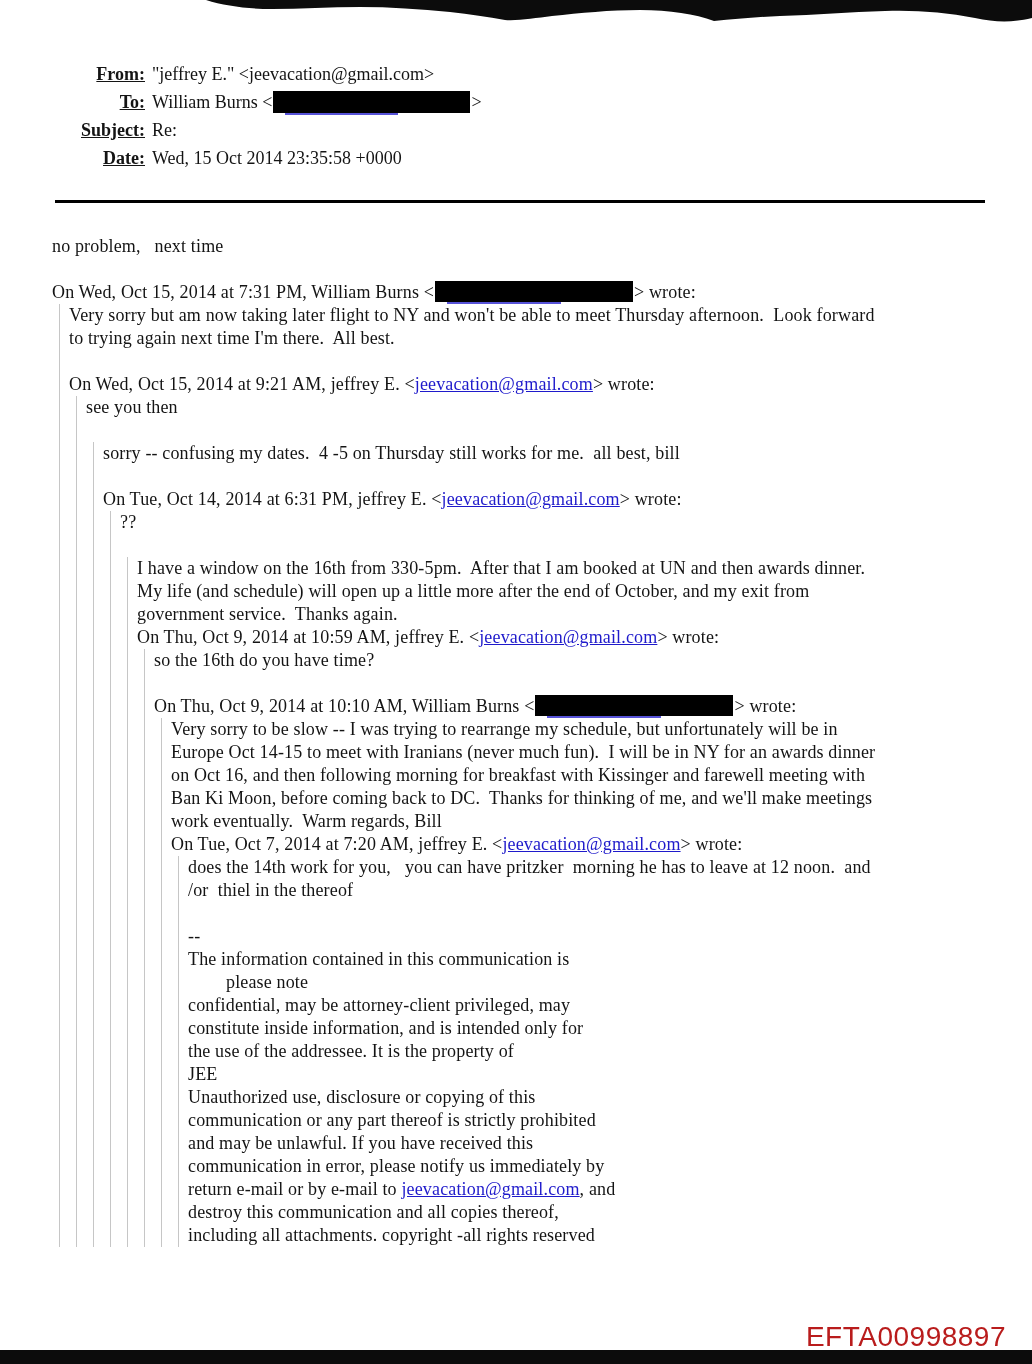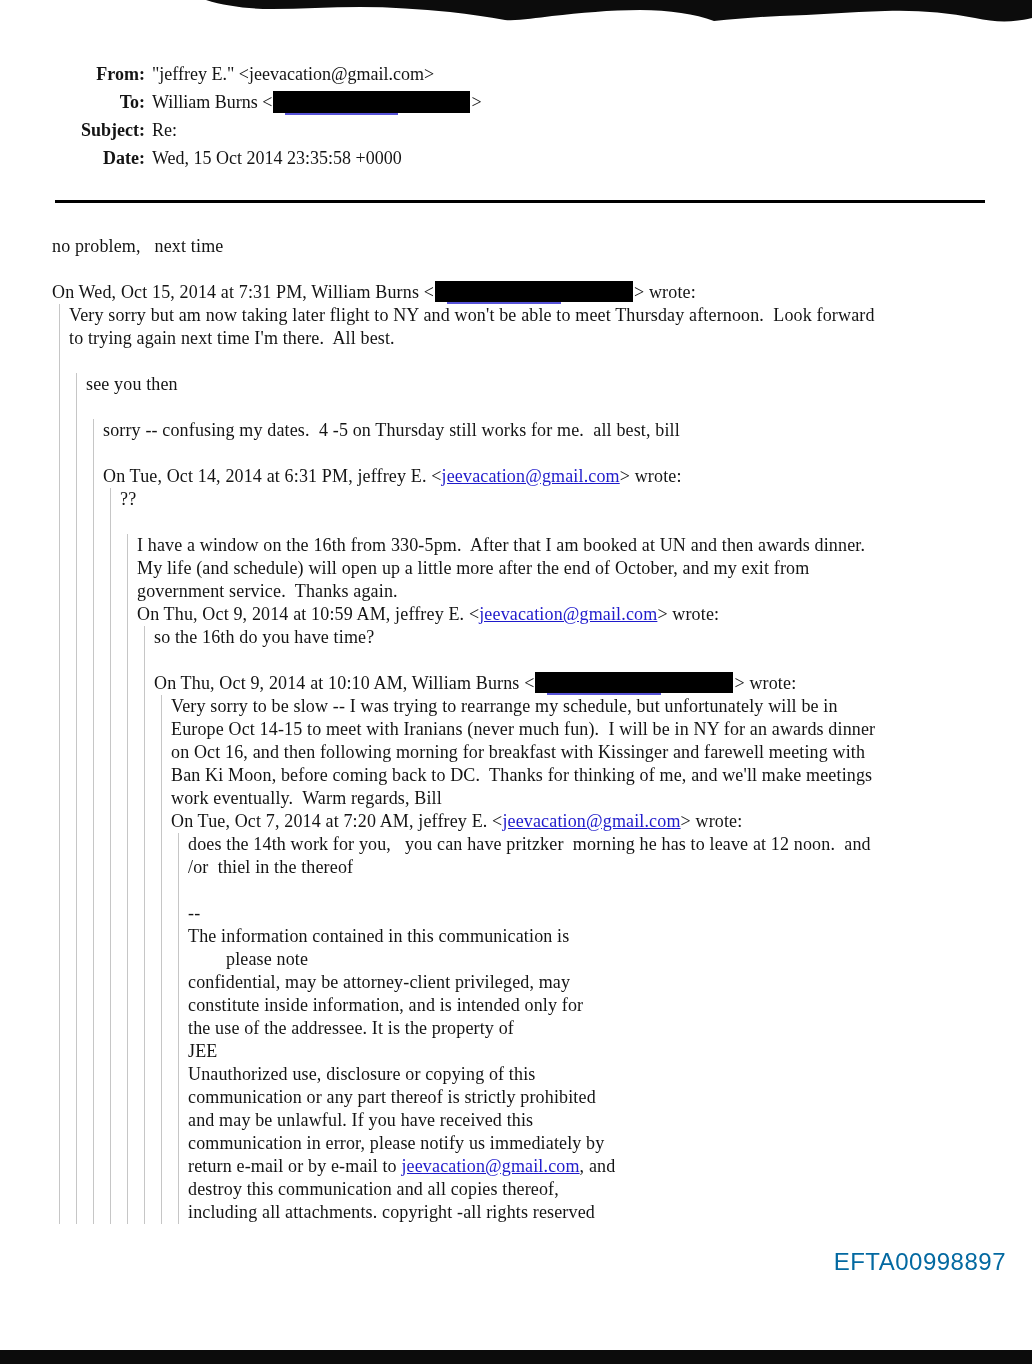--- a/index.html
+++ b/index.html
@@ -17,21 +17,21 @@
     overflow:hidden;
     font-family:"Liberation Serif","DejaVu Serif",serif;
     color:var(--ink);
   }
   
   .scan-top{position:absolute;top:0;left:0;width:1032px;height:26px;}
   .scan-bottom{position:absolute;left:0;bottom:0;width:1032px;height:14px;background:#0c0c0c;}
   
   .headers{margin:62px 0 0 0;}
   .hrow{display:flex;height:28px;font-size:18px;line-height:24px;}
-  .hlabel{width:145px;text-align:right;font-weight:bold;flex:0 0 145px;}
+  .hlabel{width:145px;text-align:right;font-weight:bold;flex:0 0 145px;text-decoration:underline;}
   .hvalue{margin-left:7px;white-space:pre-wrap;}
   .rule{
     margin:26px 0 0 55px;
     width:930px;height:0;
     border:none;border-top:3px solid #000;
   }
   
   .thread{
     margin:32px 40px 0 52px;
     font-size:18px;
@@ -58,25 +58,25 @@
   .redaction::after{
     content:"";
     position:absolute;
     left:12px;right:72px;bottom:-2px;height:2px;
     background:var(--link);
     opacity:.75;
   }
   .redaction.hdr{width:197px;height:22px;vertical-align:-5px;}
   .bates{
     position:absolute;
-    top:1248px;right:26px;
+    top:1321px;right:26px;
     font-family:"Liberation Sans","DejaVu Sans",sans-serif;
-    font-size:24px;
+    font-size:28px;
     letter-spacing:0.5px;
-    color:#0369a1;
+    color:#b91c1c;
   }
 </style>
 </head>
 <body>
 
 <div class="page">
 
   <svg class="scan-top" viewBox="0 0 1032 26" preserveAspectRatio="none" aria-hidden="true">
     <path fill="#0c0c0c" d="M206,0 L1032,0 L1032,18
       C1010,23 995,22 975,18
@@ -114,20 +114,21 @@
   <hr class="rule">
 
   <div class="thread" id="email-body">
       <div class="line"><span>no problem,   next time</span></div>
       <div class="blank"></div>
       <div class="line"><span>On Wed, Oct 15, 2014 at 7:31 PM, William Burns &lt;</span><span class="redaction"></span><span>&gt; wrote:</span></div>
       <blockquote>
         <div class="line"><span>Very sorry but am now taking later flight to NY and won't be able to meet Thursday afternoon.  Look forward</span></div>
         <div class="line"><span>to trying again next time I'm there.  All best.</span></div>
         <div class="blank"></div>
+        <div class="line"><span>On Wed, Oct 15, 2014 at 9:21 AM, jeffrey E. &lt;</span><a class="elink">jeevacation@gmail.com</a><span>&gt; wrote:</span></div>
         <blockquote>
           <div class="line"><span>see you then</span></div>
           <div class="blank"></div>
           <blockquote>
             <div class="line"><span>sorry -- confusing my dates.  4 -5 on Thursday still works for me.  all best, bill</span></div>
             <div class="blank"></div>
             <div class="line"><span>On Tue, Oct 14, 2014 at 6:31 PM, jeffrey E. &lt;</span><a class="elink">jeevacation@gmail.com</a><span>&gt; wrote:</span></div>
             <blockquote>
               <div class="line"><span>??</span></div>
               <div class="blank"></div>

